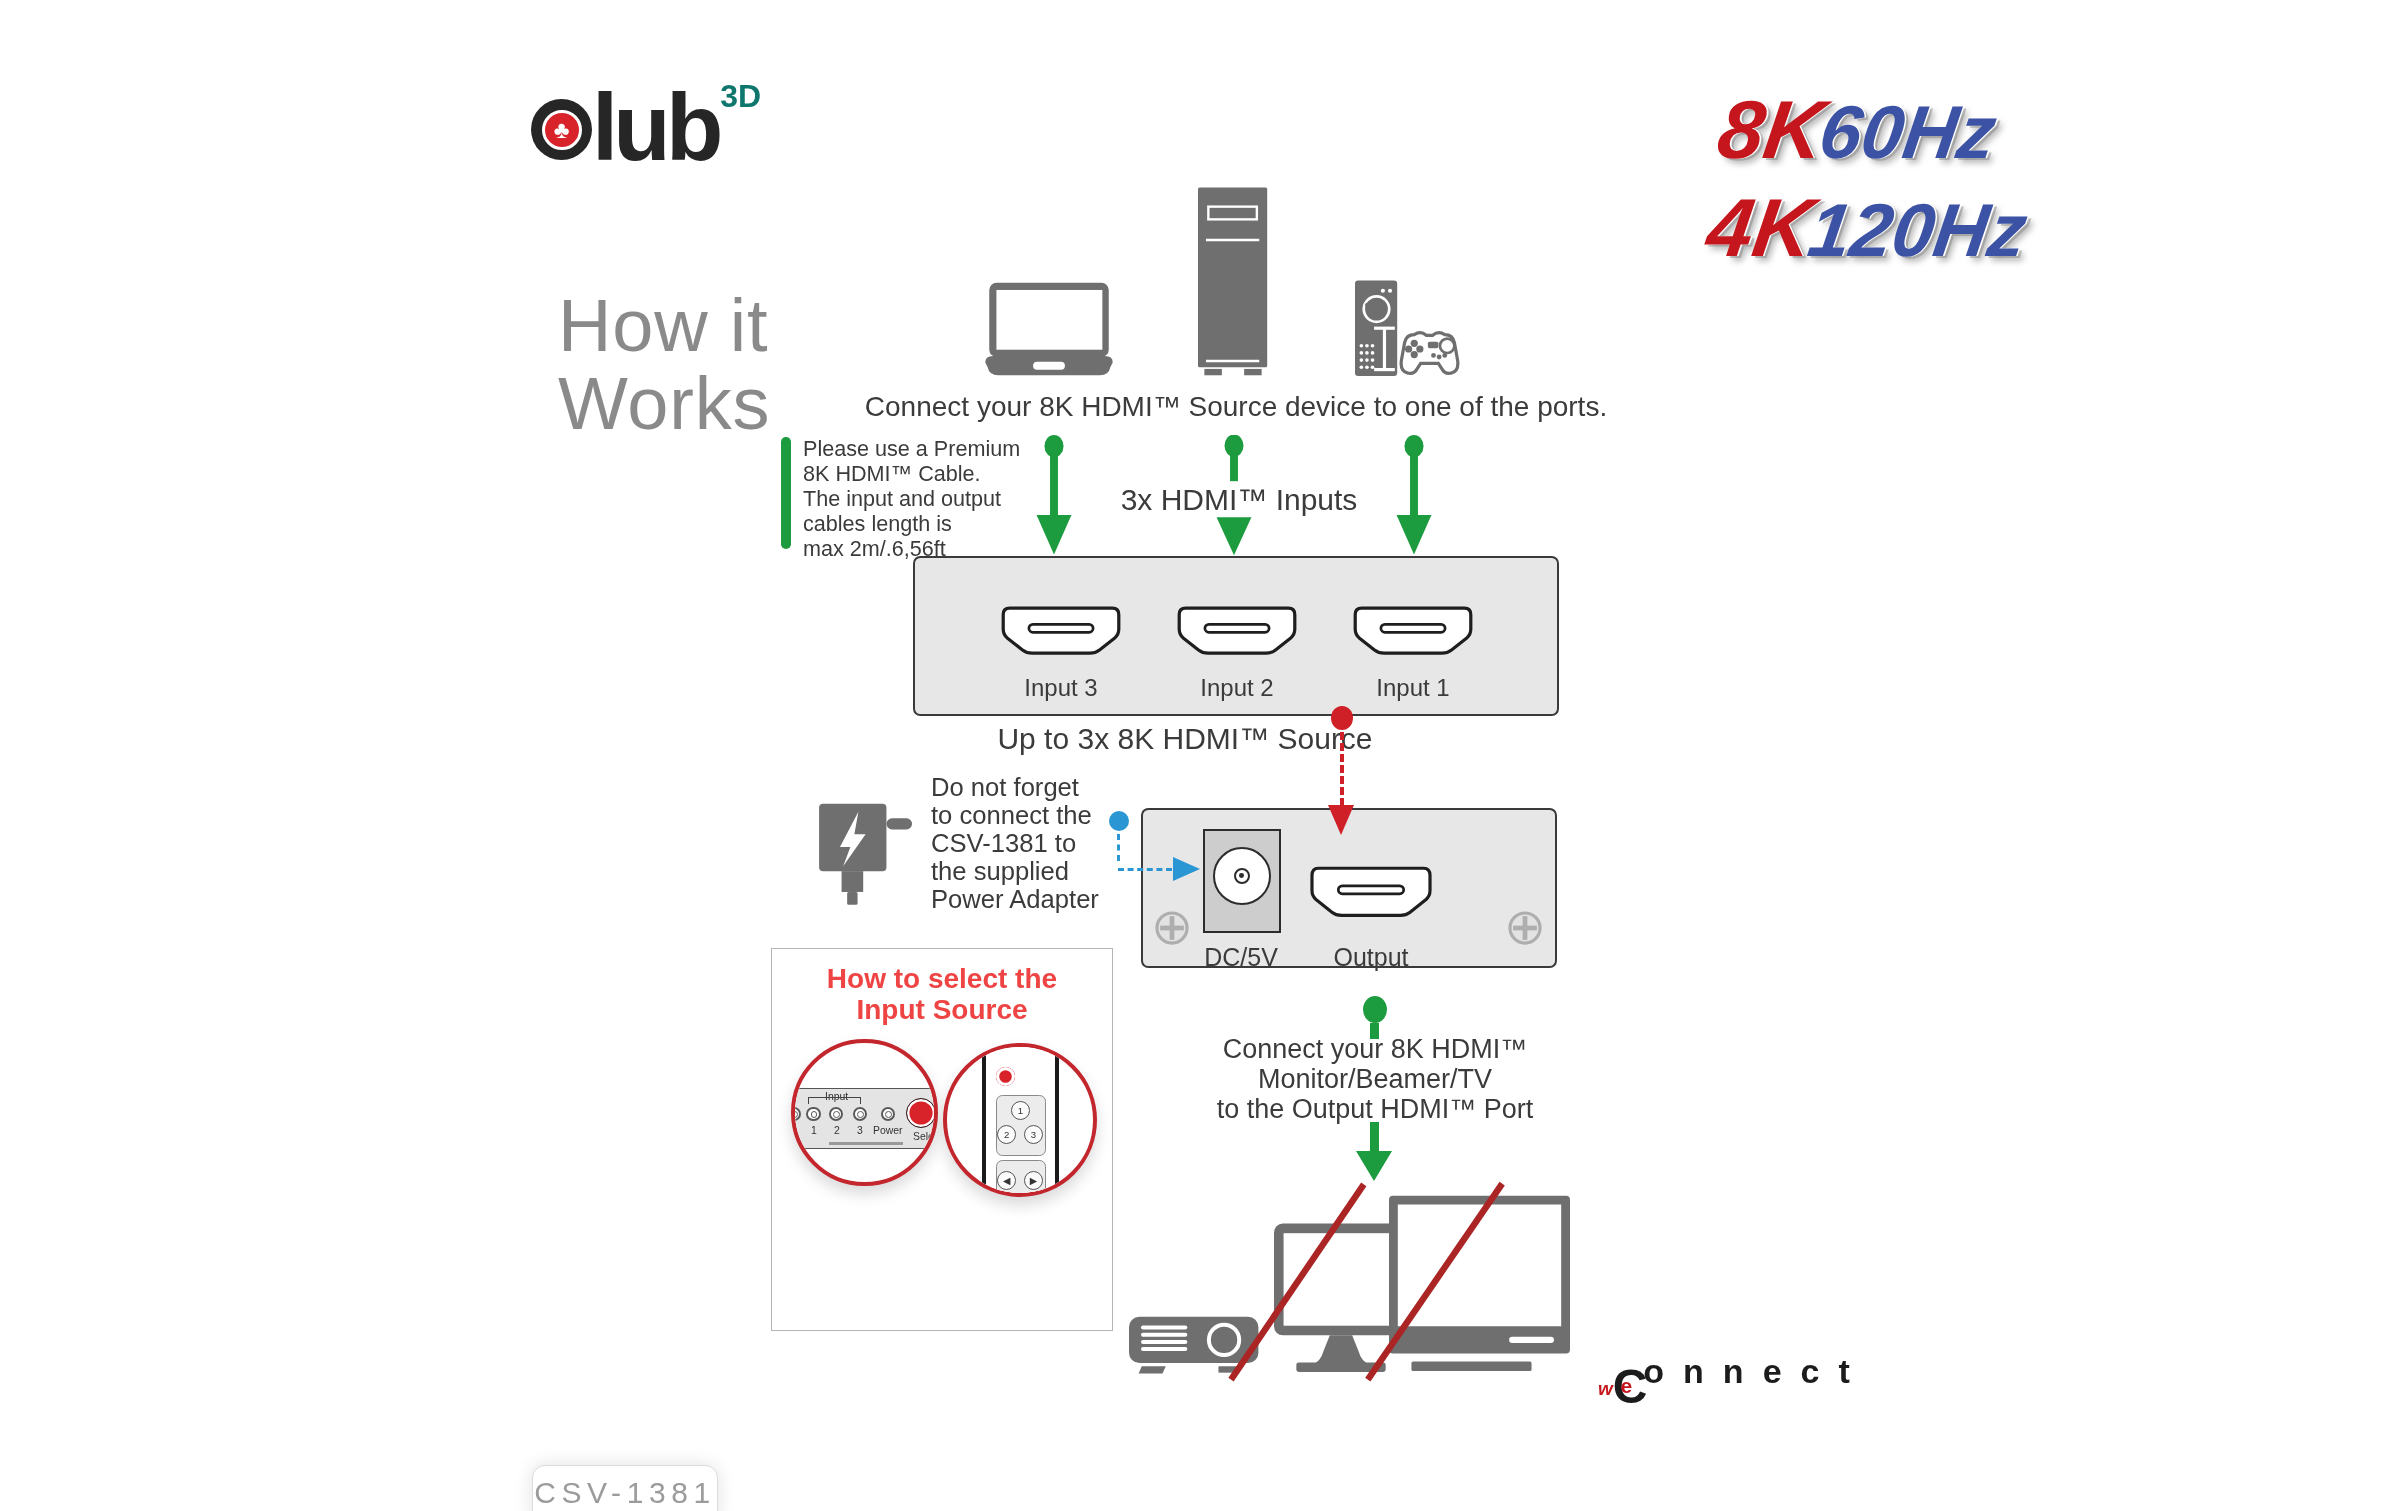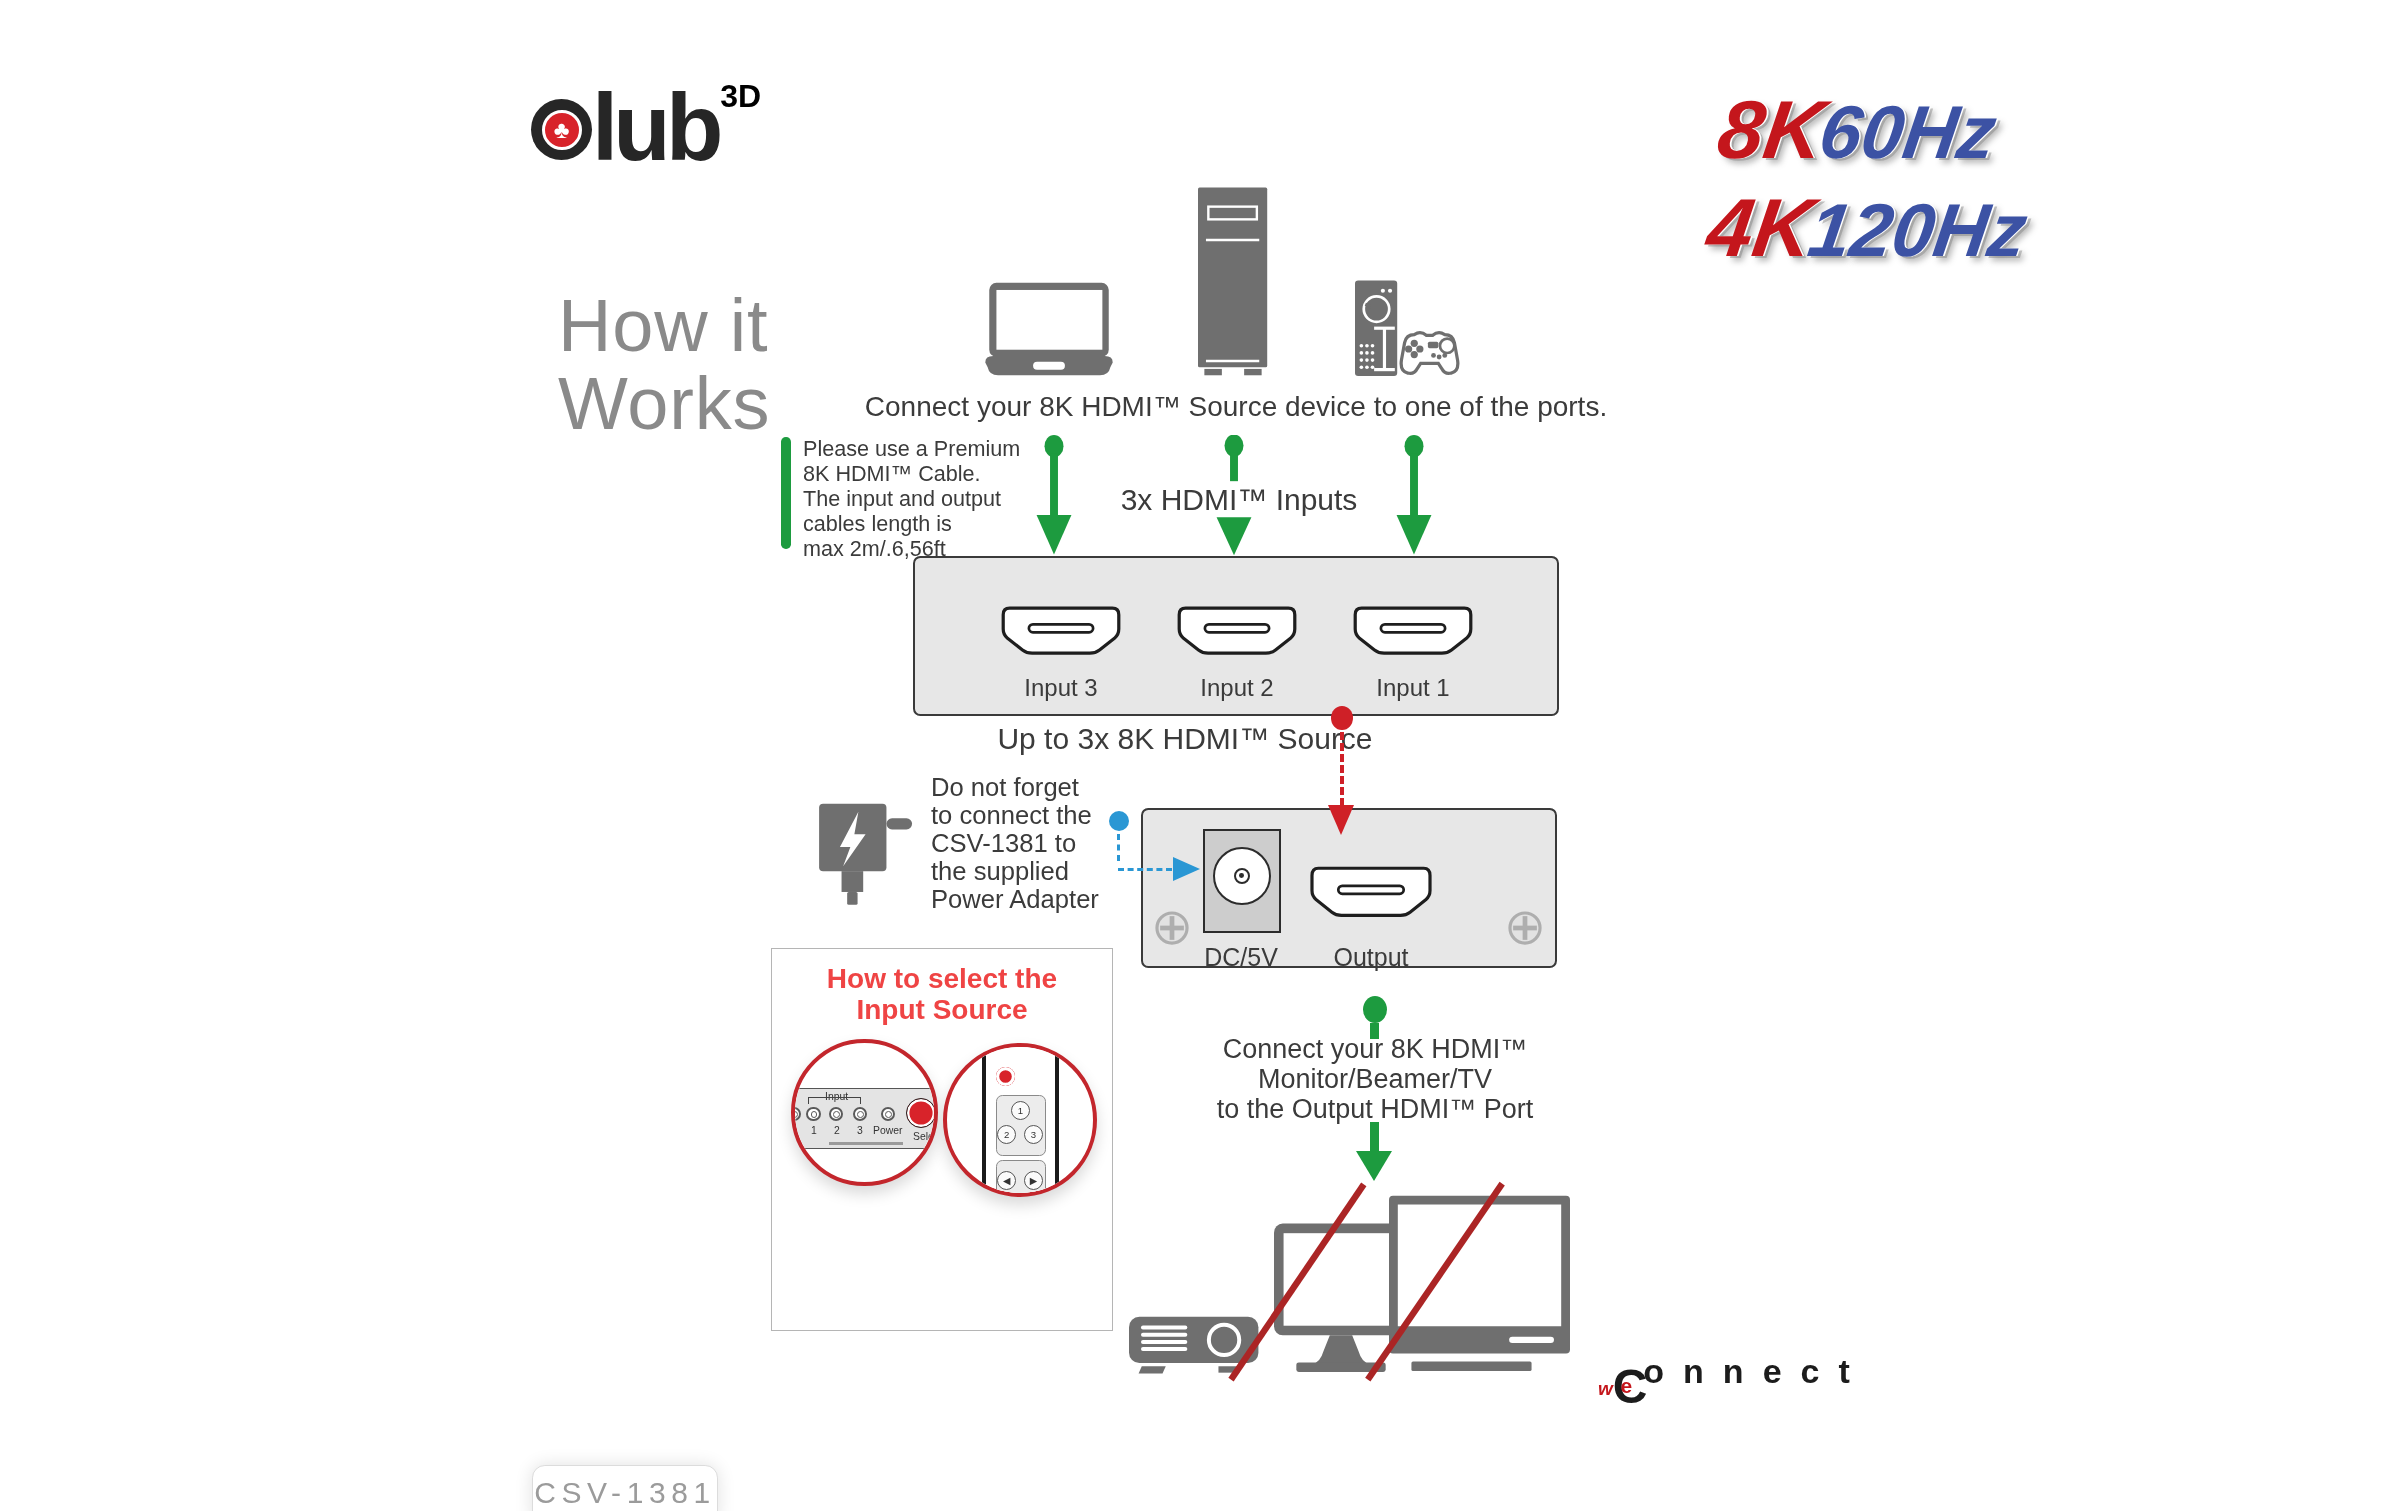--- a/index.html
+++ b/index.html
@@ -11,21 +11,21 @@
   .abs { position:absolute; }
   .ctr { text-align:center; }
 
   
   .logo { left:531px; top:80px; display:flex; align-items:flex-end; }
   .logo-ring { width:61px; height:61px; border-radius:50%; background:#262626;
     display:flex; align-items:center; justify-content:center; margin-bottom:1.6px; }
   .logo-red { width:40px; height:40px; border-radius:50%; background:#d8232a; border:3.2px solid #fff;
     display:flex; align-items:center; justify-content:center; color:#fff; font-size:24px; line-height:1; }
   .logo-rest { font-size:94px; font-weight:800; color:#262626; letter-spacing:-4.8px; line-height:0.72; }
-  .logo-sup { font-size:32px; font-weight:800; color:#000000; line-height:1; margin-bottom:50px; margin-left:1.6px; }
+  .logo-sup { font-size:32px; font-weight:800; color:#0f766e; line-height:1; margin-bottom:50px; margin-left:1.6px; }
 
   
   .big-title { left:558px; top:287px; font-size:74px; line-height:78px; color:#8a8a8a; font-weight:400; letter-spacing:0.8px; }
 
   
   .badge { font-style:italic; font-weight:800; transform:skewX(-8deg); white-space:nowrap;
     text-shadow:1.6px 0 0 #fff, 4px 2.4px 0 rgba(130,130,130,.45), 6.4px 4.8px 6.4px rgba(80,80,80,.4); }
   .badge-1 { left:1719px; top:83px; }
   .badge-2 { left:1708px; top:181px; }
   .badge .res { color:#c4161c; font-size:82px; }

